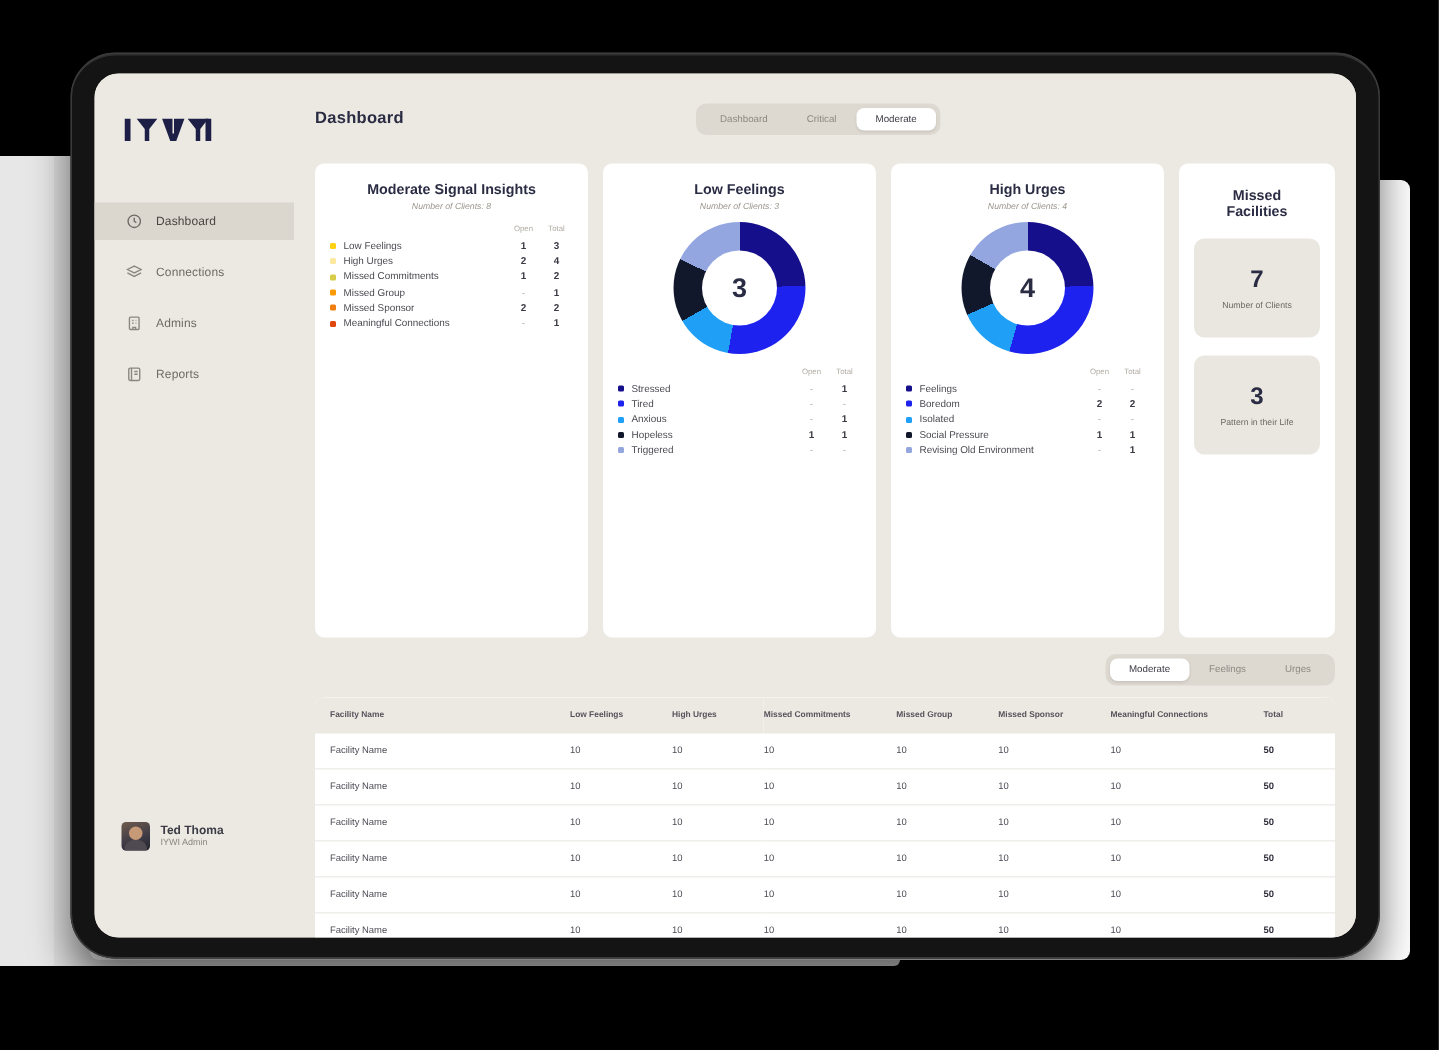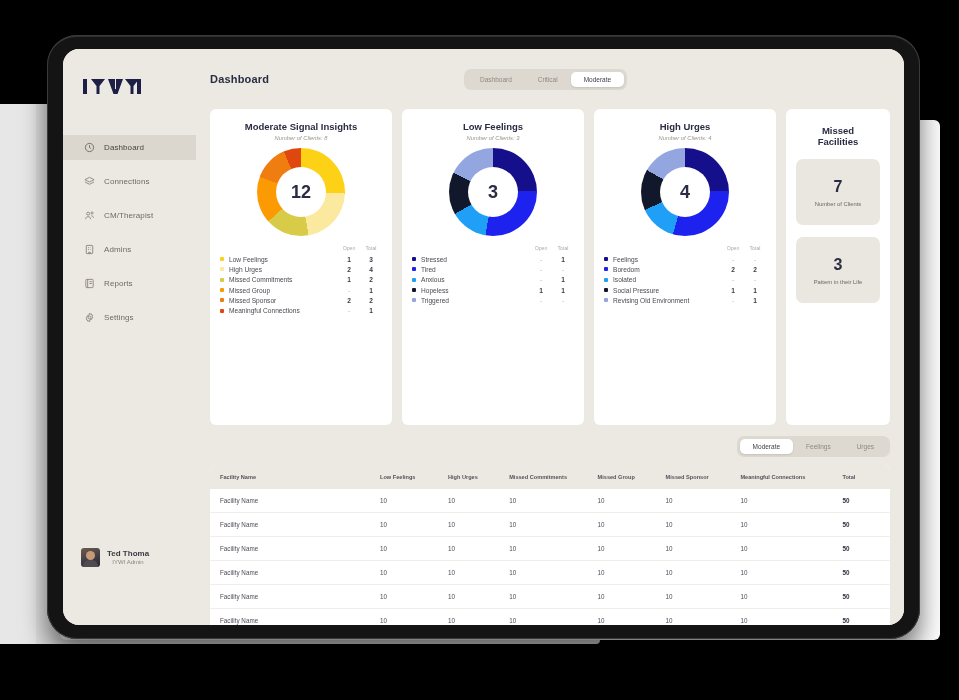--- a/index.html
+++ b/index.html
@@ -86,21 +86,21 @@
     margin-bottom: 9px;
     cursor: pointer;
   }
   .nav-item.active { background: #dbd7cf; color: #4a453f; }
   .nav-item .ico { width: 12px; height: 12px; flex: 0 0 12px; display:flex; align-items:center; justify-content:center;}
   .nav-item .ico svg { width: 11px; height: 11px; display:block; }
 
   .profile {
     position: absolute;
     left: 18px; bottom: 58px;
-    display: flex; align-items: center; gap: 7px; text-align: center;
+    display: flex; align-items: center; gap: 7px;
   }
   .avatar {
     width: 19px; height: 19px; border-radius: 3px;
     background: linear-gradient(160deg,#6f5b4d 0%, #3c3a46 60%, #23242c 100%);
     position: relative; overflow: hidden; flex:0 0 19px;
   }
   .avatar::before{
     content:""; position:absolute; left:5px; top:3px; width:9px; height:9px;
     border-radius:50%; background:#c79a77;
   }
@@ -260,57 +260,37 @@
               <svg viewBox="0 0 24 24" fill="none" stroke="#8b867f" stroke-width="2">
                   <polygon points="12,3 22,8 12,13 2,8"></polygon>
                   <polyline points="2,13 12,18 22,13"></polyline>
                 </svg>
             </span>
             <span>Connections</span>
           </div>
           <div class="nav-item">
             <span class="ico">
               <svg viewBox="0 0 24 24" fill="none" stroke="#8b867f" stroke-width="2">
-                  <circle cx="9" cy="8" r="3.2"></circle>
-                  <path d="M3.5 20c0-3.3 2.5-5.5 5.5-5.5s5.5 2.2 5.5 5.5"></path>
-                  <circle cx="17.5" cy="6.5" r="2.3"></circle>
-                  <path d="M16 12.5c2.6 0 4.5 2 4.5 4.5"></path>
-                </svg>
-            </span>
-            <span>CM/Therapist</span>
-          </div>
-          <div class="nav-item">
-            <span class="ico">
-              <svg viewBox="0 0 24 24" fill="none" stroke="#8b867f" stroke-width="2">
                   <rect x="5" y="3" width="14" height="18" rx="1.5"></rect>
                   <path d="M9 8h2M9 12h2M14 8h1M14 12h1"></path>
                   <path d="M10 21v-3h4v3"></path>
                 </svg>
             </span>
             <span>Admins</span>
           </div>
           <div class="nav-item">
             <span class="ico">
               <svg viewBox="0 0 24 24" fill="none" stroke="#8b867f" stroke-width="2">
                   <rect x="4" y="3" width="16" height="18" rx="2"></rect>
                   <path d="M8 3v18"></path>
                   <path d="M12 8h5M12 12h5"></path>
                 </svg>
             </span>
             <span>Reports</span>
           </div>
-          <div class="nav-item">
-            <span class="ico">
-              <svg viewBox="0 0 24 24" fill="none" stroke="#8b867f" stroke-width="2">
-                  <circle cx="12" cy="12" r="3"></circle>
-                  <path d="M12 2.5l1.6 2.2 2.6-.6.5 2.6 2.4 1.1-1.3 2.4 1.3 2.4-2.4 1.1-.5 2.6-2.6-.6L12 21.5l-1.6-2.2-2.6.6-.5-2.6-2.4-1.1L6.2 13.7 4.9 11.3l2.4-1.1.5-2.6 2.6.6z"></path>
-                </svg>
-            </span>
-            <span>Settings</span>
-          </div>
         </nav>
 
         <div class="profile">
           <div class="avatar"></div>
           <div>
             <div class="pname">Ted Thoma</div>
             <div class="prole">IYWI Admin</div>
           </div>
         </div>
       </aside>
@@ -325,25 +305,20 @@
           <div class="tab">Dashboard</div>
           <div class="tab">Critical</div>
           <div class="tab active">Moderate</div>
         </div>
 
         <div class="cards">
 
           <div class="card c1">
             <div class="card-title">Moderate Signal Insights</div>
             <div class="card-sub">Number of Clients: 8</div>
-            <div class="donut-wrap">
-              <div class="donut" id="donut0" style="background: conic-gradient(rgb(252, 209, 22) 0deg, rgb(252, 209, 22) 92deg, rgb(251, 233, 160) 92deg, rgb(251, 233, 160) 170deg, rgb(215, 203, 71) 170deg, rgb(215, 203, 71) 228deg, rgb(251, 154, 2) 228deg, rgb(251, 154, 2) 290deg, rgb(239, 125, 16) 290deg, rgb(239, 125, 16) 337deg, rgb(224, 71, 15) 337deg, rgb(224, 71, 15) 360deg);">
-                <div class="hole">12</div>
-              </div>
-            </div>
             <div class="legend">
               <div class="legend-head">
                 <span class="lh-label"></span>
                 <span class="lh-open">Open</span>
                 <span class="lh-total">Total</span>
               </div>
               <div id="legend0">
                   <div class="legend-row">
                     <span class="dot" style="background:#fcd116"></span>
                     <span class="lbl">Low Feelings</span>

